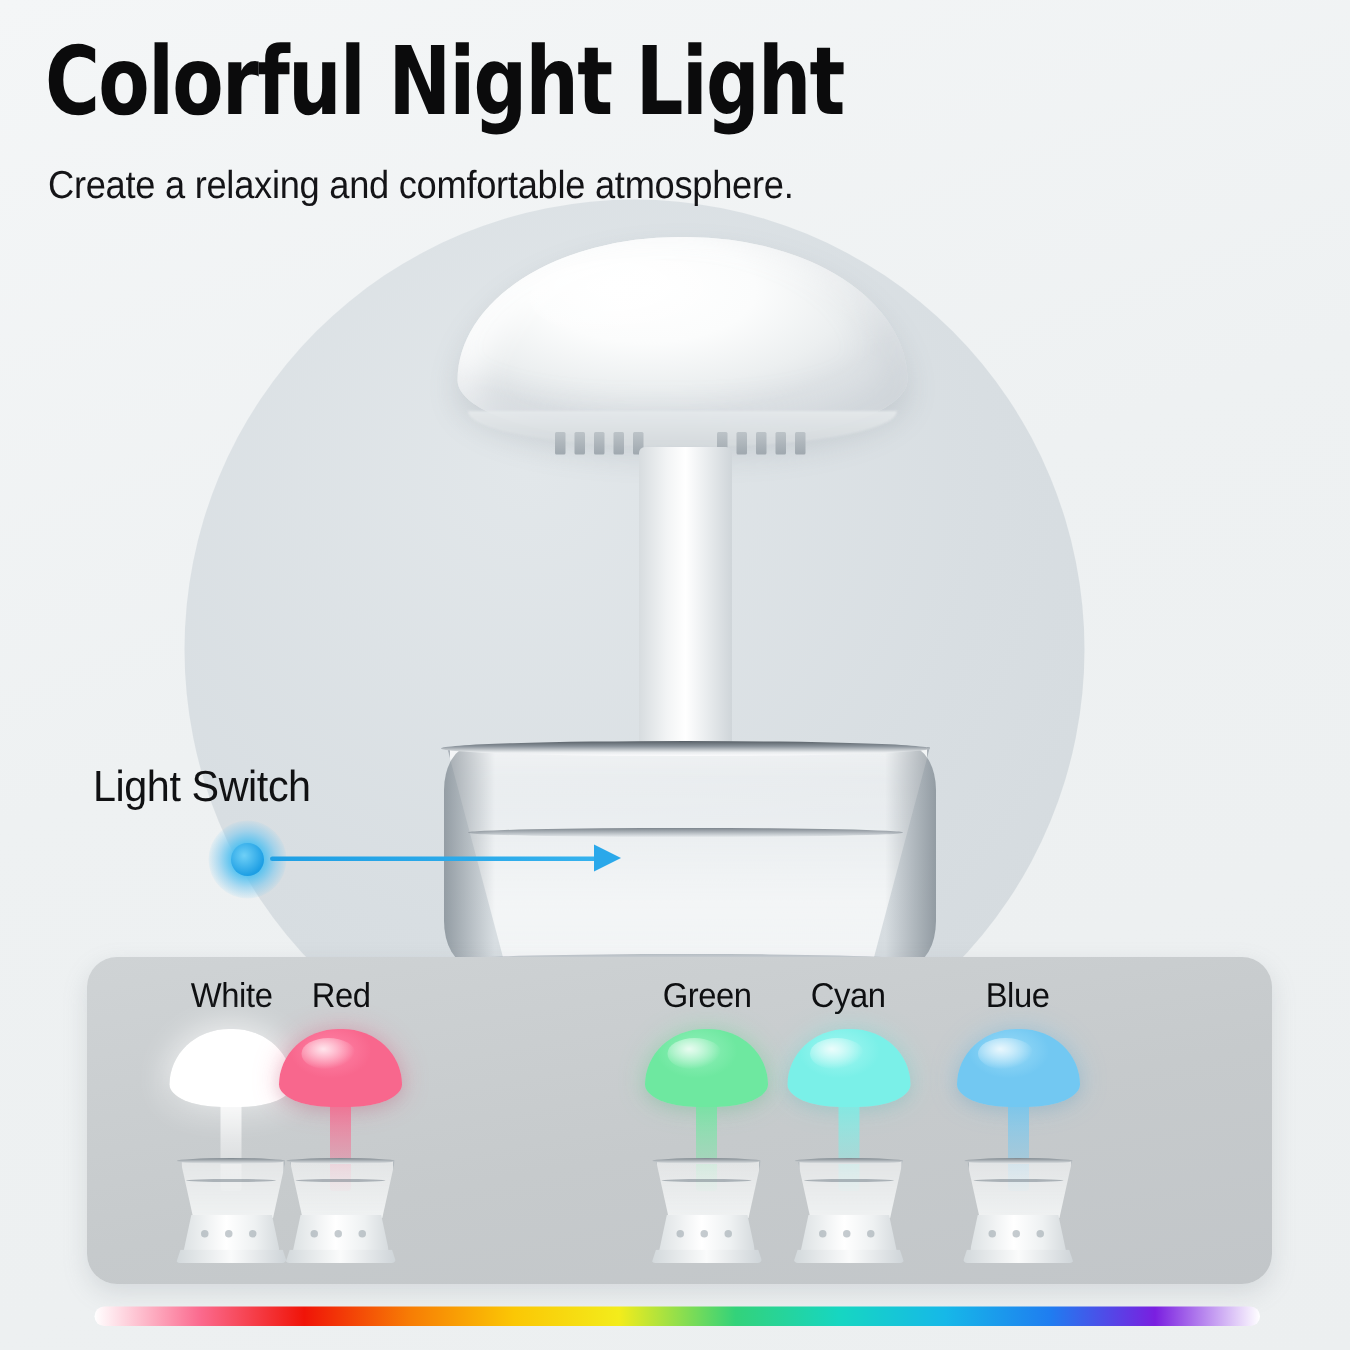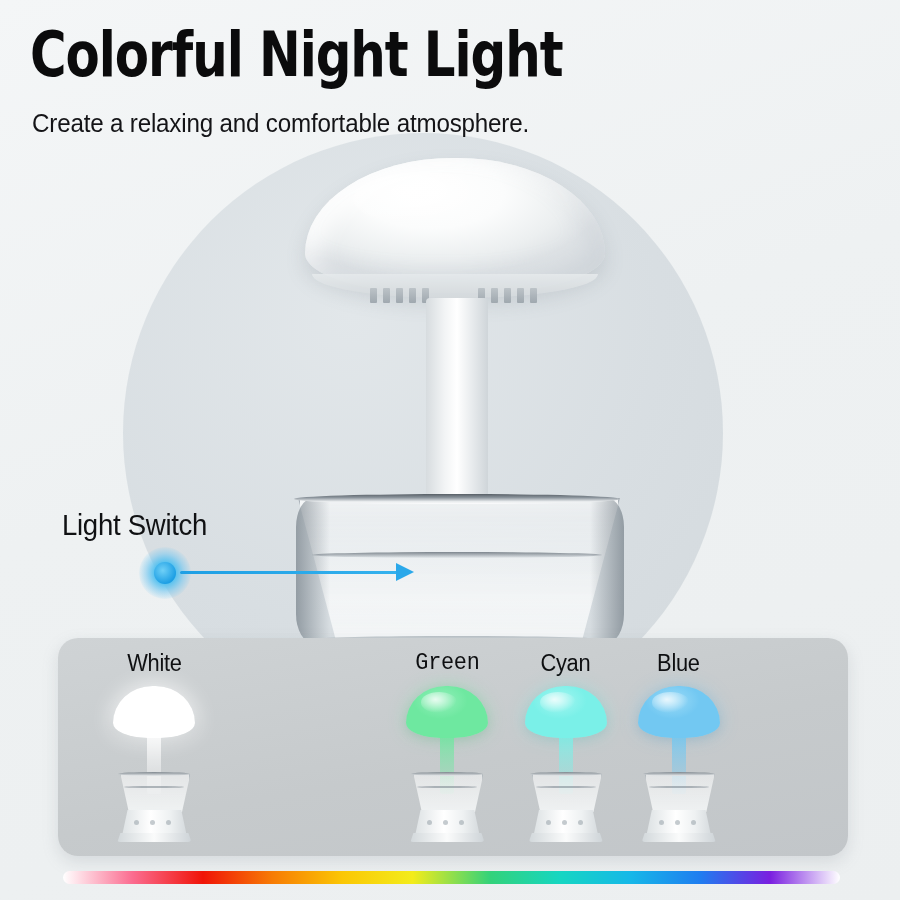--- a/index.html
+++ b/index.html
@@ -300,21 +300,38 @@
           <div class="mini-wl"></div>
           <div class="mini-base"></div>
           <div class="mini-foot"></div>
           <div class="mini-dots">
             <i style="left: 0px;"></i>
             <i style="left: 16px;"></i>
             <i style="left: 32px;"></i>
           </div>
         </div>
       </div>
-      <div class="swatch" style="left: 333px; width: 112.857px; font-family: Liberation Mono, monospace;">
+      <div class="swatch" style="left: 112.857px; width: 112.857px;">
+        <div class="sw-label">Red</div>
+        <div class="mini">
+          <div class="mini-cap" style="background: radial-gradient(60% 64% at 42% 28%, rgb(255, 133, 168) 0%, rgb(248, 103, 141) 55%, rgb(248, 103, 141) 100%); box-shadow: rgba(248, 103, 141, 0.4) 0px 0px 18px, rgba(110, 120, 130, 0.18) 0px 3px 9px;"></div>
+          <div class="mini-stem" style="background: linear-gradient(rgba(248, 103, 141, 0.8) 0%, rgba(248, 103, 141, 0.4) 60%, rgba(248, 103, 141, 0.133) 100%);"></div>
+          <div class="mini-tank"></div>
+          <div class="mini-rim"></div>
+          <div class="mini-wl"></div>
+          <div class="mini-base"></div>
+          <div class="mini-foot"></div>
+          <div class="mini-dots">
+            <i style="left: 0px;"></i>
+            <i style="left: 16px;"></i>
+            <i style="left: 32px;"></i>
+          </div>
+        </div>
+      </div>
+      <div class="swatch" style="left: 357px; width: 112.857px;">
         <div class="sw-label">Green</div>
         <div class="mini">
           <div class="mini-cap" style="background: radial-gradient(60% 64% at 42% 28%, rgb(147, 240, 187) 0%, rgb(110, 232, 160) 55%, rgb(110, 232, 160) 100%); box-shadow: rgba(110, 232, 160, 0.4) 0px 0px 18px, rgba(110, 120, 130, 0.18) 0px 3px 9px;"></div>
           <div class="mini-stem" style="background: linear-gradient(rgba(110, 232, 160, 0.8) 0%, rgba(110, 232, 160, 0.4) 60%, rgba(110, 232, 160, 0.133) 100%);"></div>
           <div class="mini-tank"></div>
           <div class="mini-rim"></div>
           <div class="mini-wl"></div>
           <div class="mini-base"></div>
           <div class="mini-foot"></div>
           <div class="mini-dots">

